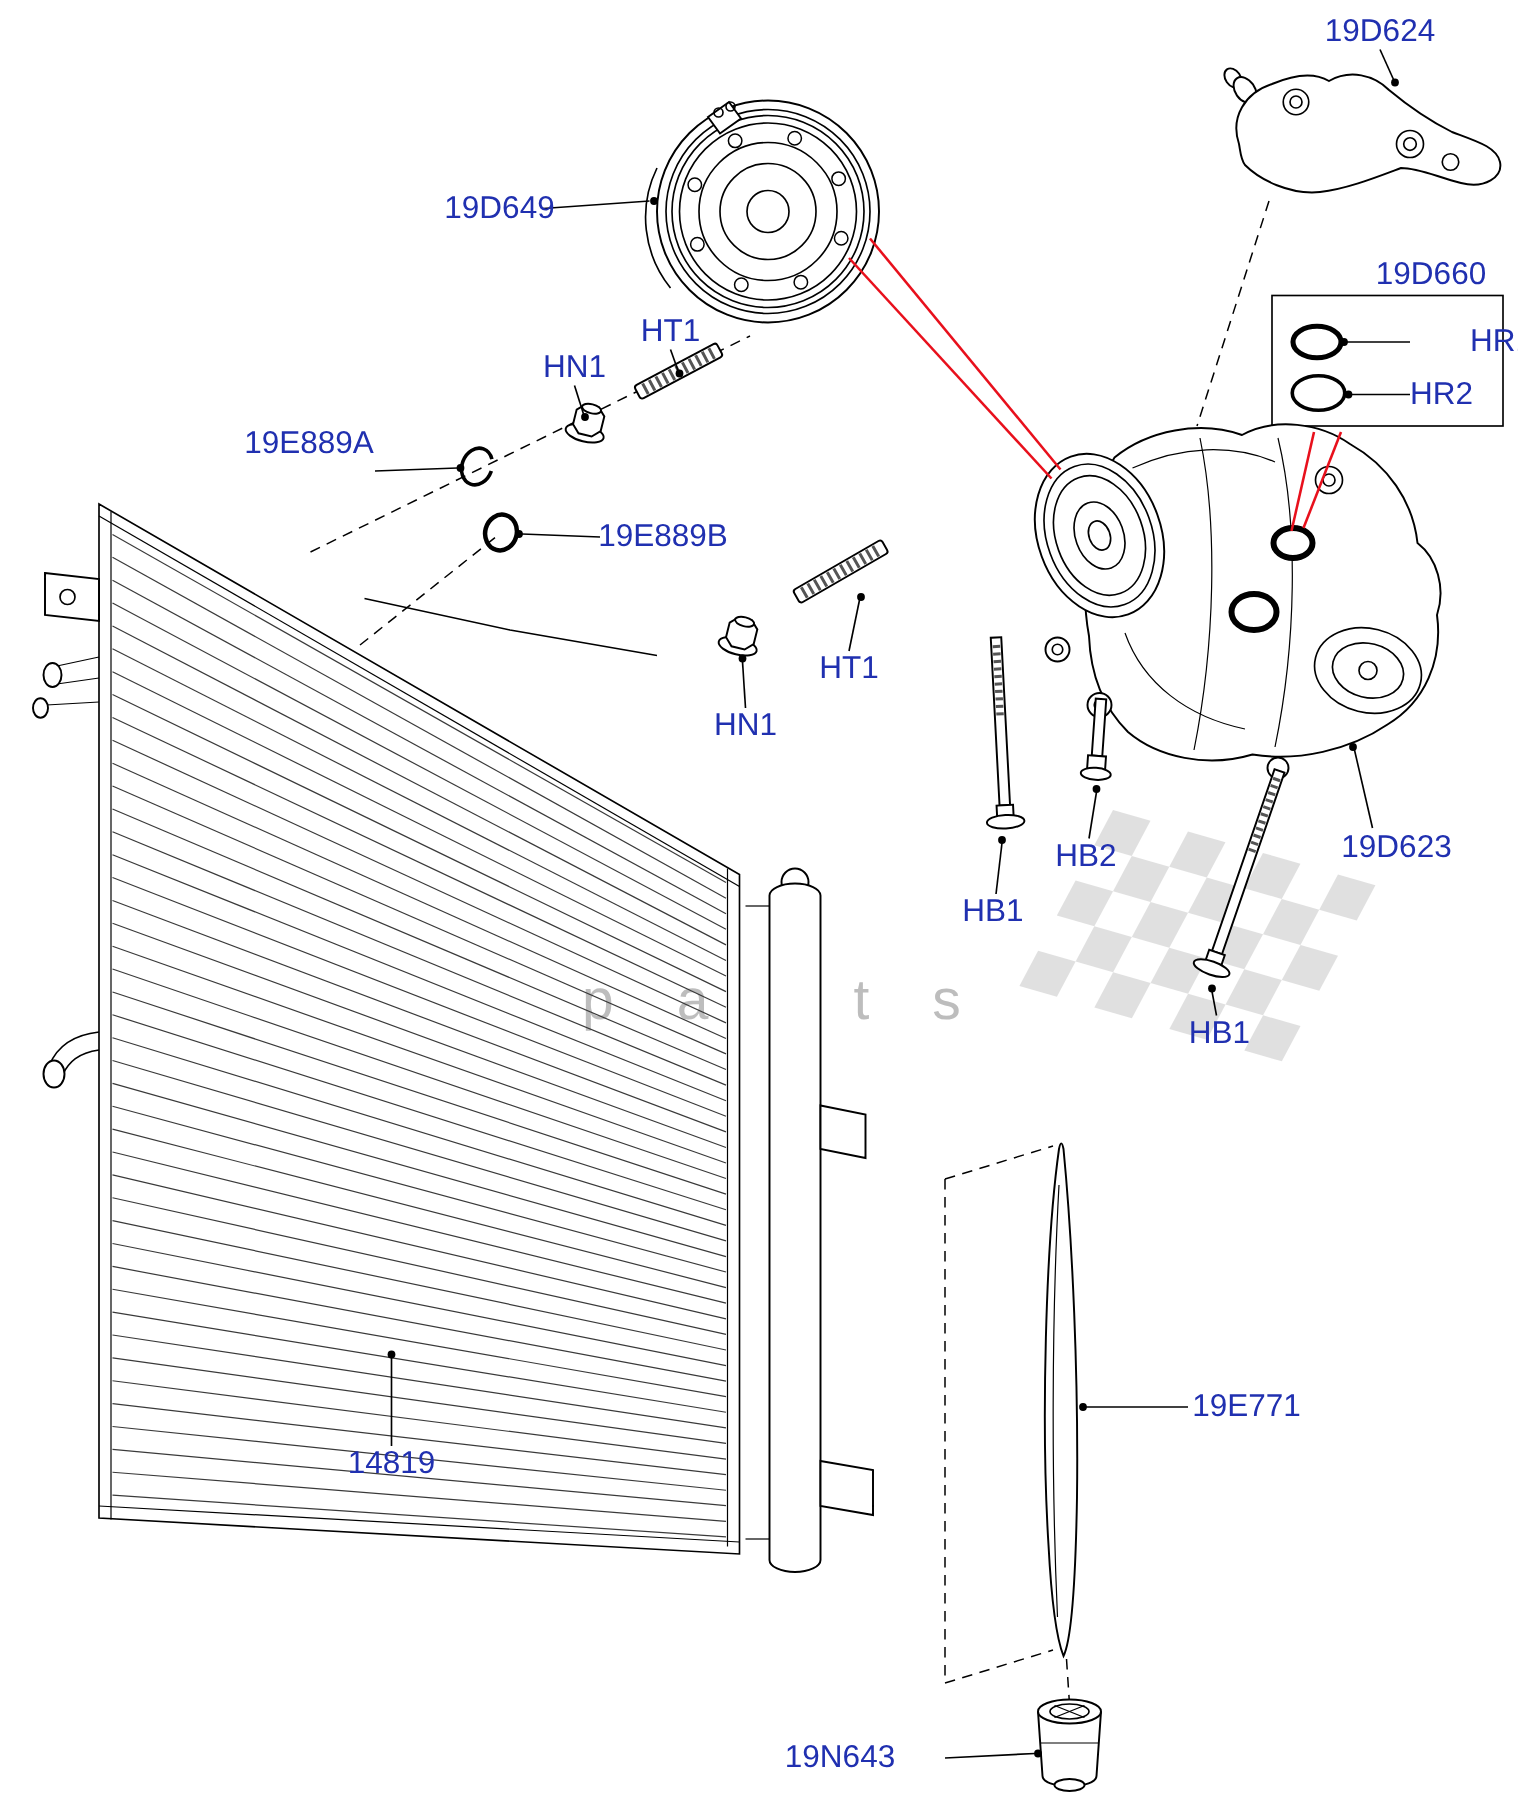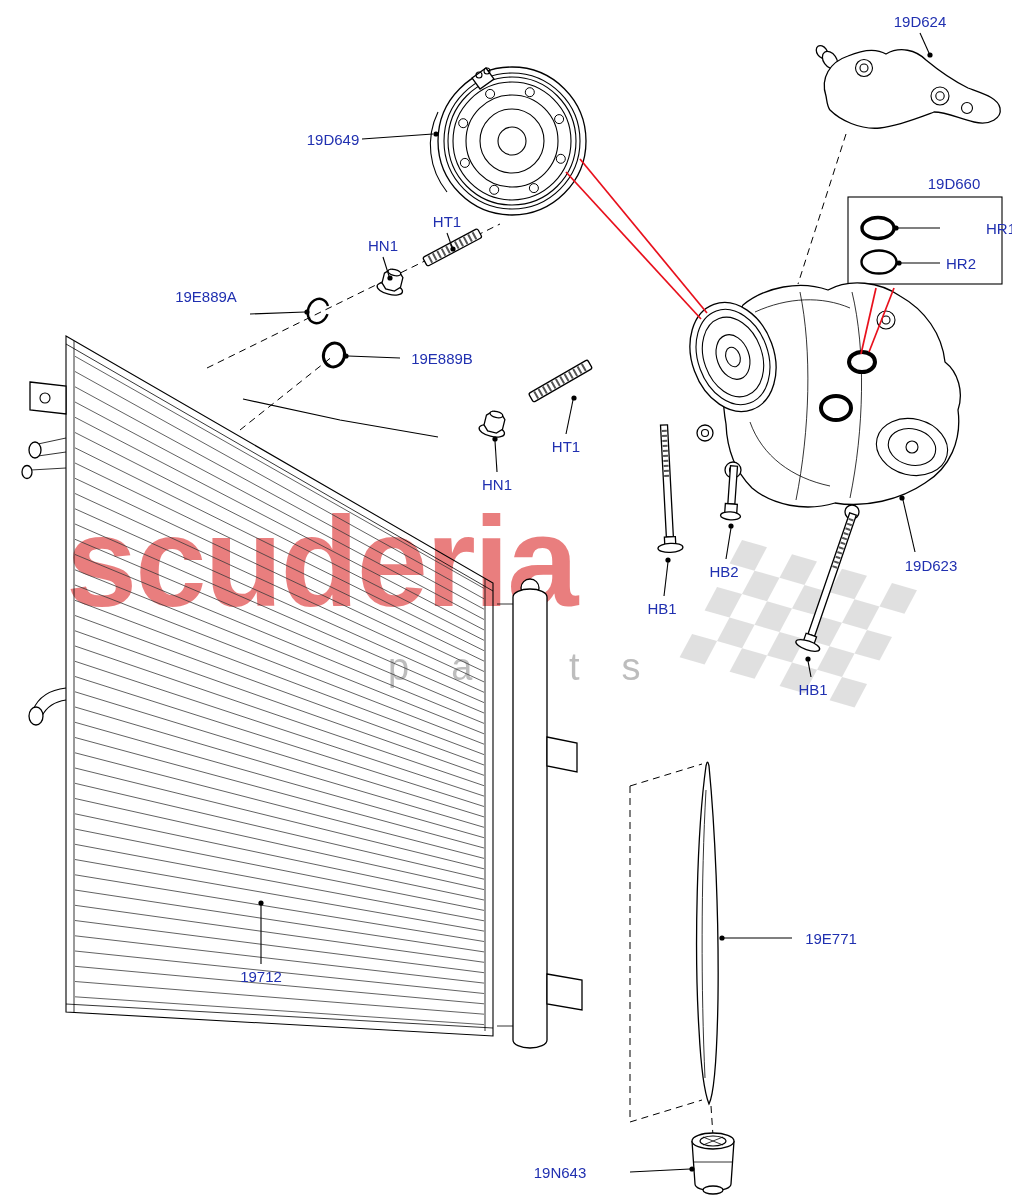--- a/index.html
+++ b/index.html
@@ -5,42 +5,41 @@
   html,body{margin:0;padding:0;background:#fff;}
   #stage{position:relative;width:1012px;height:1200px;background:#fff;overflow:hidden;
          font-family:"Liberation Sans",sans-serif;}
   #stage svg{position:absolute;left:0;top:0;z-index:1;}
   .wm{position:absolute;z-index:0;user-select:none;pointer-events:none;line-height:1;}
   #wm-primary{left:66px;top:498px;font-size:128px;font-weight:700;letter-spacing:-2px;
               color:var(--wm-red,#d50000);opacity:.5;text-shadow:0 0 6px rgba(255,255,255,.9);}
   #wm-secondary{left:388px;top:648px;font-size:38px;font-weight:400;letter-spacing:42px;
                 color:var(--wm-gray,#9a9a9a);opacity:.65;}
   .plabel{position:absolute;z-index:3;transform:translate(-50%,-50%);
-          font-size:15px;color:var(--label,#2030b0);white-space:nowrap;cursor:pointer;}
+          font-size:21px;color:var(--label,#2030b0);white-space:nowrap;cursor:pointer;}
   
   .outline{fill:#fff;stroke:var(--line,#000);stroke-width:1.3;}
   .nofill{fill:none;stroke:var(--line,#000);stroke-width:1.1;}
   .thin{fill:none;stroke:var(--line,#000);stroke-width:.8;}
   .lead{stroke:var(--line,#000);stroke-width:1.1;}
   .dash{fill:none;stroke:var(--line,#000);stroke-width:1;stroke-dasharray:7 5;}
   .dot{fill:var(--line,#000);}
   .red line{stroke:var(--red,#e8101c);stroke-width:1.7;}
   .bold-ring{fill:#fff;stroke:var(--line,#000);stroke-width:4;}
   .fin line{stroke:#3a3a3a;stroke-width:.8;}
   #checkers rect{fill:var(--flag,#c6c6c6);opacity:.55;}
   #pulley-bolts circle{fill:none;stroke:var(--line,#000);stroke-width:1;}
   .threads{stroke:#555;stroke-width:8;stroke-dasharray:2 3;fill:none;}
   .threads-thin{stroke:#555;stroke-width:5;stroke-dasharray:2 3;fill:none;}
 </style>
 </head>
 <body>
 
 <div id="stage">
 
-  <div class="wm" id="wm-primary">scuderia</div>
   <div class="wm" id="wm-secondary">parts</div>
 
   <svg viewBox="0 0 1012 1200" width="1012" height="1200">
 
     <g id="checkers" transform="translate(742,540) rotate(16) skewX(-12)">
         <rect x="0" y="0" width="26" height="26"></rect>
         <rect x="52" y="0" width="26" height="26"></rect>
         <rect x="104" y="0" width="26" height="26"></rect>
         <rect x="156" y="0" width="26" height="26"></rect>
         <rect x="26" y="26" width="26" height="26"></rect>
@@ -329,16 +328,16 @@
   <div class="plabel" style="left:447px;top:221px">HT1</div>
   <div class="plabel" style="left:383px;top:245px">HN1</div>
   <div class="plabel" style="left:206px;top:296px">19E889A</div>
   <div class="plabel" style="left:442px;top:358px">19E889B</div>
   <div class="plabel" style="left:566px;top:446px">HT1</div>
   <div class="plabel" style="left:497px;top:484px">HN1</div>
   <div class="plabel" style="left:662px;top:608px">HB1</div>
   <div class="plabel" style="left:724px;top:571px">HB2</div>
   <div class="plabel" style="left:931px;top:565px">19D623</div>
   <div class="plabel" style="left:813px;top:689px">HB1</div>
-  <div class="plabel" style="left:261px;top:976px">19712</div>
+  <div class="plabel" style="left:261px;top:976px">14819</div>
   <div class="plabel" style="left:831px;top:938px">19E771</div>
   <div class="plabel" style="left:560px;top:1172px">19N643</div>
 </div>
 
 </body></html>

